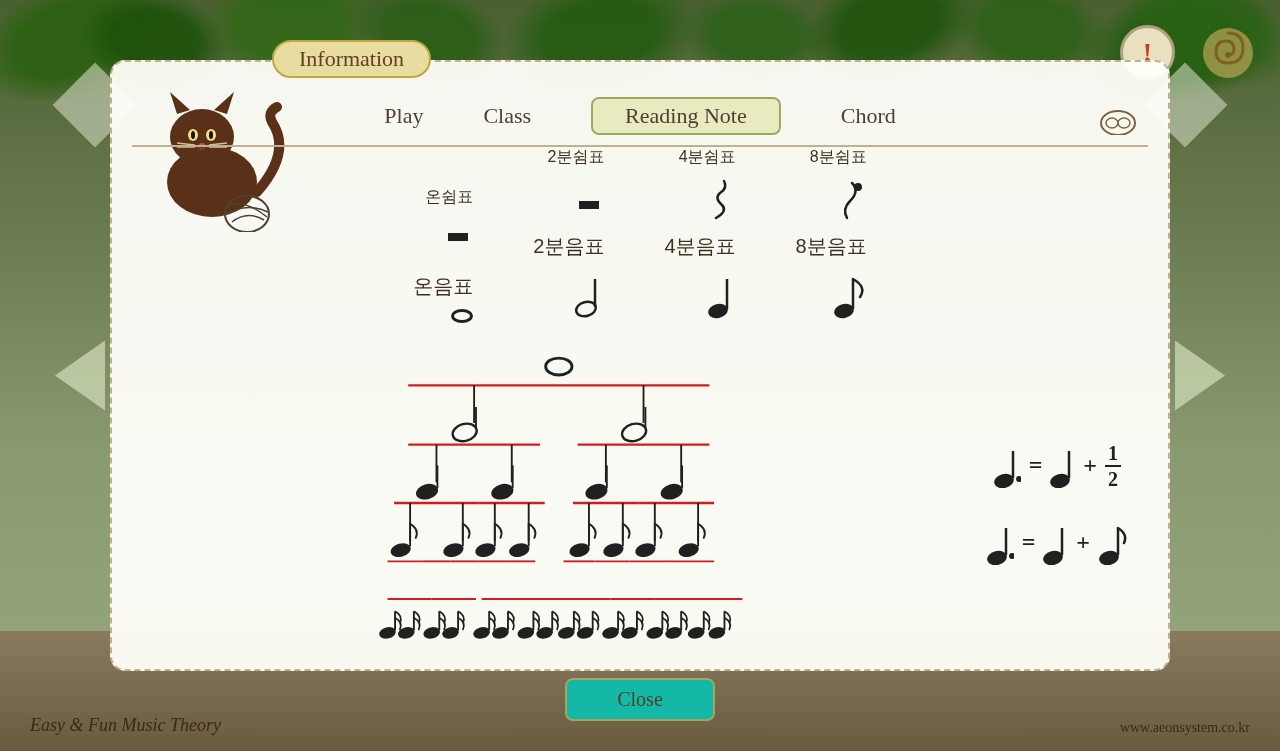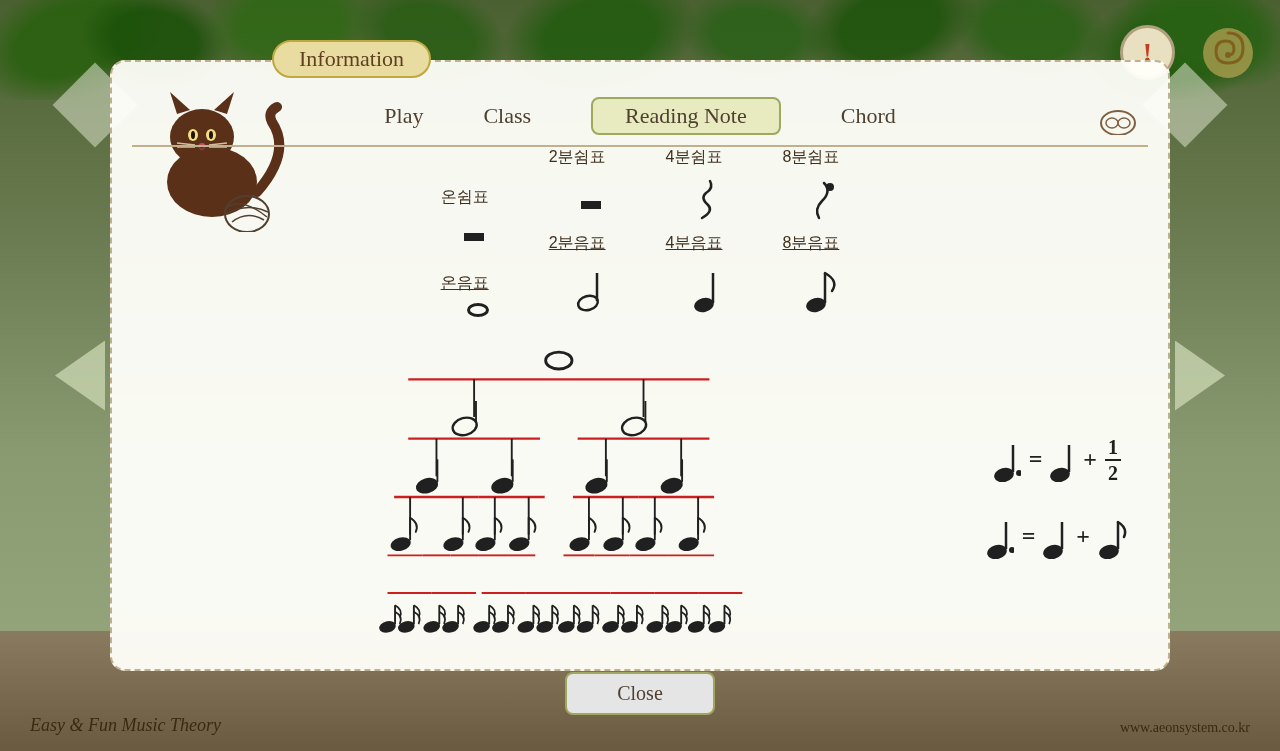--- a/index.html
+++ b/index.html
@@ -218,25 +218,24 @@
       font-size: 40px;
       color: #202020;
       line-height: 1;
       display: flex;
       align-items: center;
       justify-content: center;
       height: 55px;
     }
 
     .note-name {
-      font-size: 16px;
+      font-size: 20px;
       color: #403020;
       font-family: sans-serif;
       white-space: nowrap;
-      text-decoration: underline;
     }
 
     
     .whole-note {
       width: 22px;
       height: 14px;
       border: 3px solid #202020;
       border-radius: 50%;
       background: transparent;
     }
@@ -295,21 +294,21 @@
     }
 
     
     .close-btn-wrap {
       display: flex;
       justify-content: center;
       margin-top: 15px;
     }
 
     .close-btn {
-      background: #e5e5e5;
+      background: #14b8a6;
       border: 2px solid #a0a860;
       border-radius: 8px;
       padding: 8px 50px;
       font-size: 20px;
       color: #504030;
       cursor: pointer;
       font-family: 'Georgia', serif;
     }
 
     

